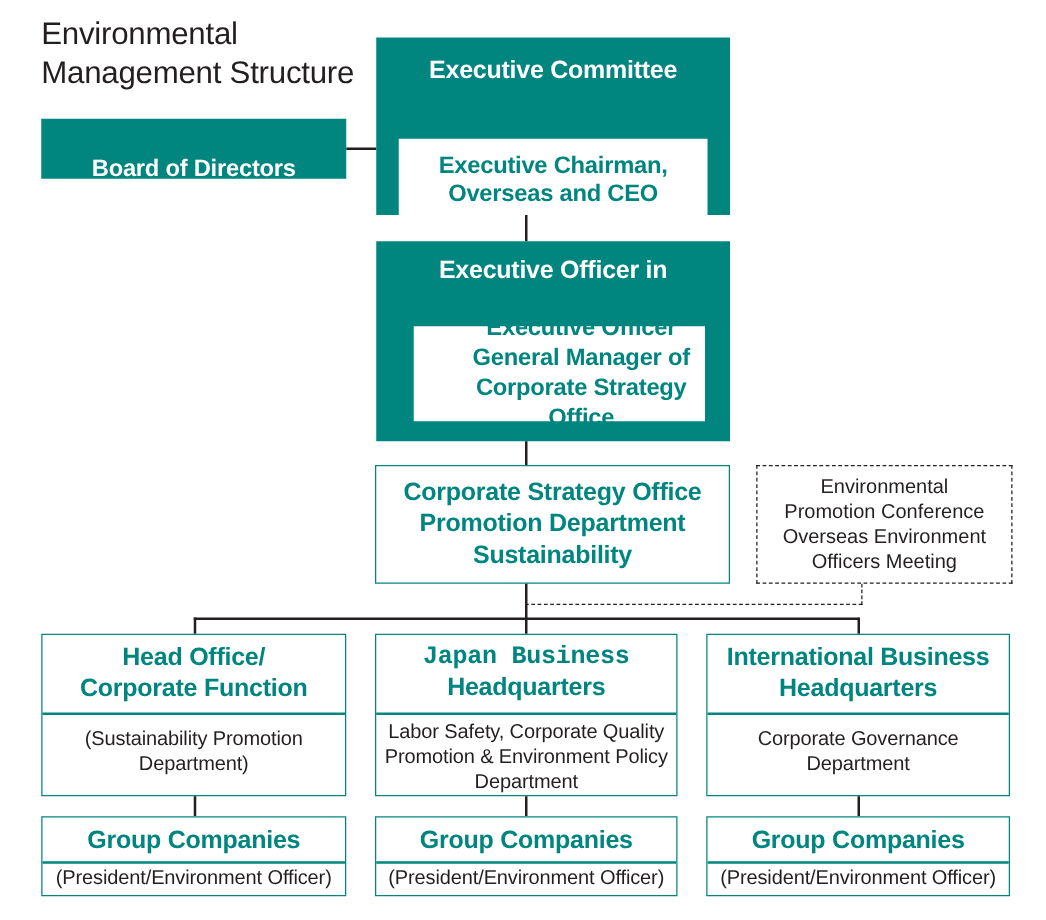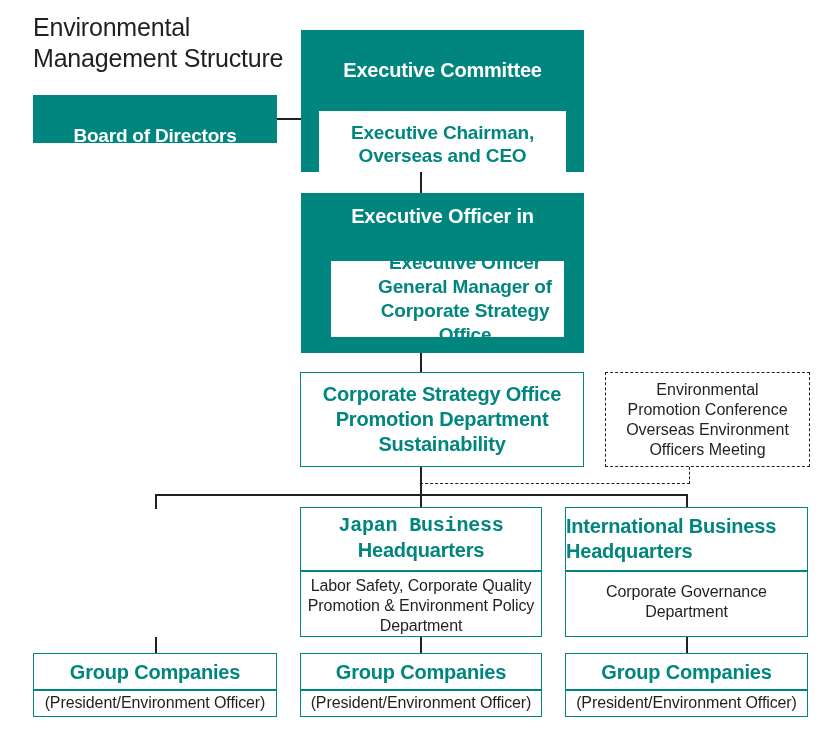--- a/index.html
+++ b/index.html
@@ -127,21 +127,21 @@
     <div>Management Structure</div>
   </div>
 
   <div class="conn conn-h" style="left:277px; top:118px; width:24px;"></div>
 
   <div class="node filled" style="left:33px; top:95px; width:244px; height:48px;">
     <div class="hdr" style="font-size:19px; line-height:23px;">Board of Directors</div>
   </div>
 
   <div class="node filled" style="left:301px; top:30px; width:283px; height:142px; justify-content:flex-start;">
-    <div class="hdr" style="font-size:20px; line-height:24px; margin-top:28px;text-align:center;">Executive Committee</div>
+    <div class="hdr" style="font-size:20px; line-height:24px; margin-top:14px;text-align:center;">Executive Committee</div>
     <div class="inner-white" style="position:absolute; left:18px; top:81px; width:247px; height:66px;
                 flex-direction:column; font-size:19px; line-height:23px;">
       <div>Executive Chairman,</div>
       <div>Overseas and CEO</div>
     </div>
   </div>
 
   <div class="conn conn-v" style="left:420px; top:172px; width:2px; height:21px;"></div>
 
   <div class="node filled" style="left:301px; top:193px; width:283px; height:160px; justify-content:flex-start;">
@@ -175,20 +175,29 @@
   <div class="conn-dash-h" style="left:420px; top:483px; width:270px;"></div>
 
   <div class="conn conn-v" style="left:420px; top:467px; width:2px; height:28px;"></div>
 
   <div class="conn conn-h" style="left:155px; top:494px; width:532px; height:2px;"></div>
 
   <div class="conn conn-v" style="left:155px; top:494px; width:2px; height:15px;"></div>
   <div class="conn conn-v" style="left:420px; top:494px; width:2px; height:15px;"></div>
   <div class="conn conn-v" style="left:686px; top:494px; width:2px; height:15px;"></div>
 
+  <div class="node outlined" style="left:33px; top:507px; width:244px; height:130px; justify-content:flex-start;">
+    <div style="width:100%; height:62px; display:flex; flex-direction:column;
+                align-items:center; justify-content:center;">
+      <div class="hdr" style="font-size:20px; line-height:25px;">Head Office/</div>
+      <div class="hdr" style="font-size:20px; line-height:25px;">Corporate Function</div>
+    </div>
+    <div class="divider" style="top:62px;"></div>
+    <div class="sub" style="font-size:16px; line-height:20px; padding:12px 18px 0 18px;">(Sustainability Promotion Department)</div>
+  </div>
 
   <div class="conn conn-v" style="left:155px; top:637px; width:2px; height:16px;"></div>
 
   <div class="node outlined" style="left:33px; top:653px; width:244px; height:64px; justify-content:flex-start;">
     <div style="width:100%; height:35px; display:flex; align-items:center; justify-content:center;">
       <div class="hdr" style="font-size:20px; line-height:24px;">Group Companies</div>
     </div>
     <div class="divider" style="top:35px;"></div>
     <div class="sub" style="font-size:16px; line-height:20px; padding-top:4px;">(President/Environment Officer)</div>
   </div>
@@ -208,21 +217,21 @@
   <div class="node outlined" style="left:300px; top:653px; width:242px; height:64px; justify-content:flex-start;">
     <div style="width:100%; height:35px; display:flex; align-items:center; justify-content:center;">
       <div class="hdr" style="font-size:20px; line-height:24px;">Group Companies</div>
     </div>
     <div class="divider" style="top:35px;"></div>
     <div class="sub" style="font-size:16px; line-height:20px; padding-top:4px;">(President/Environment Officer)</div>
   </div>
 
   <div class="node outlined" style="left:565px; top:507px; width:243px; height:130px; justify-content:flex-start;">
     <div style="width:100%; height:62px; display:flex; flex-direction:column;
-                align-items:flex-start; justify-content:center;">
+                align-items:center; justify-content:center;">
       <div class="hdr" style="font-size:20px; line-height:25px;">International Business</div>
       <div class="hdr" style="font-size:20px; line-height:25px;">Headquarters</div>
     </div>
     <div class="divider" style="top:62px;"></div>
     <div class="sub" style="font-size:16px; line-height:20px; padding:12px 30px 0 30px;">Corporate Governance Department</div>
   </div>
 
   <div class="conn conn-v" style="left:686px; top:637px; width:2px; height:16px;"></div>
 
   <div class="node outlined" style="left:565px; top:653px; width:243px; height:64px; justify-content:flex-start;">

